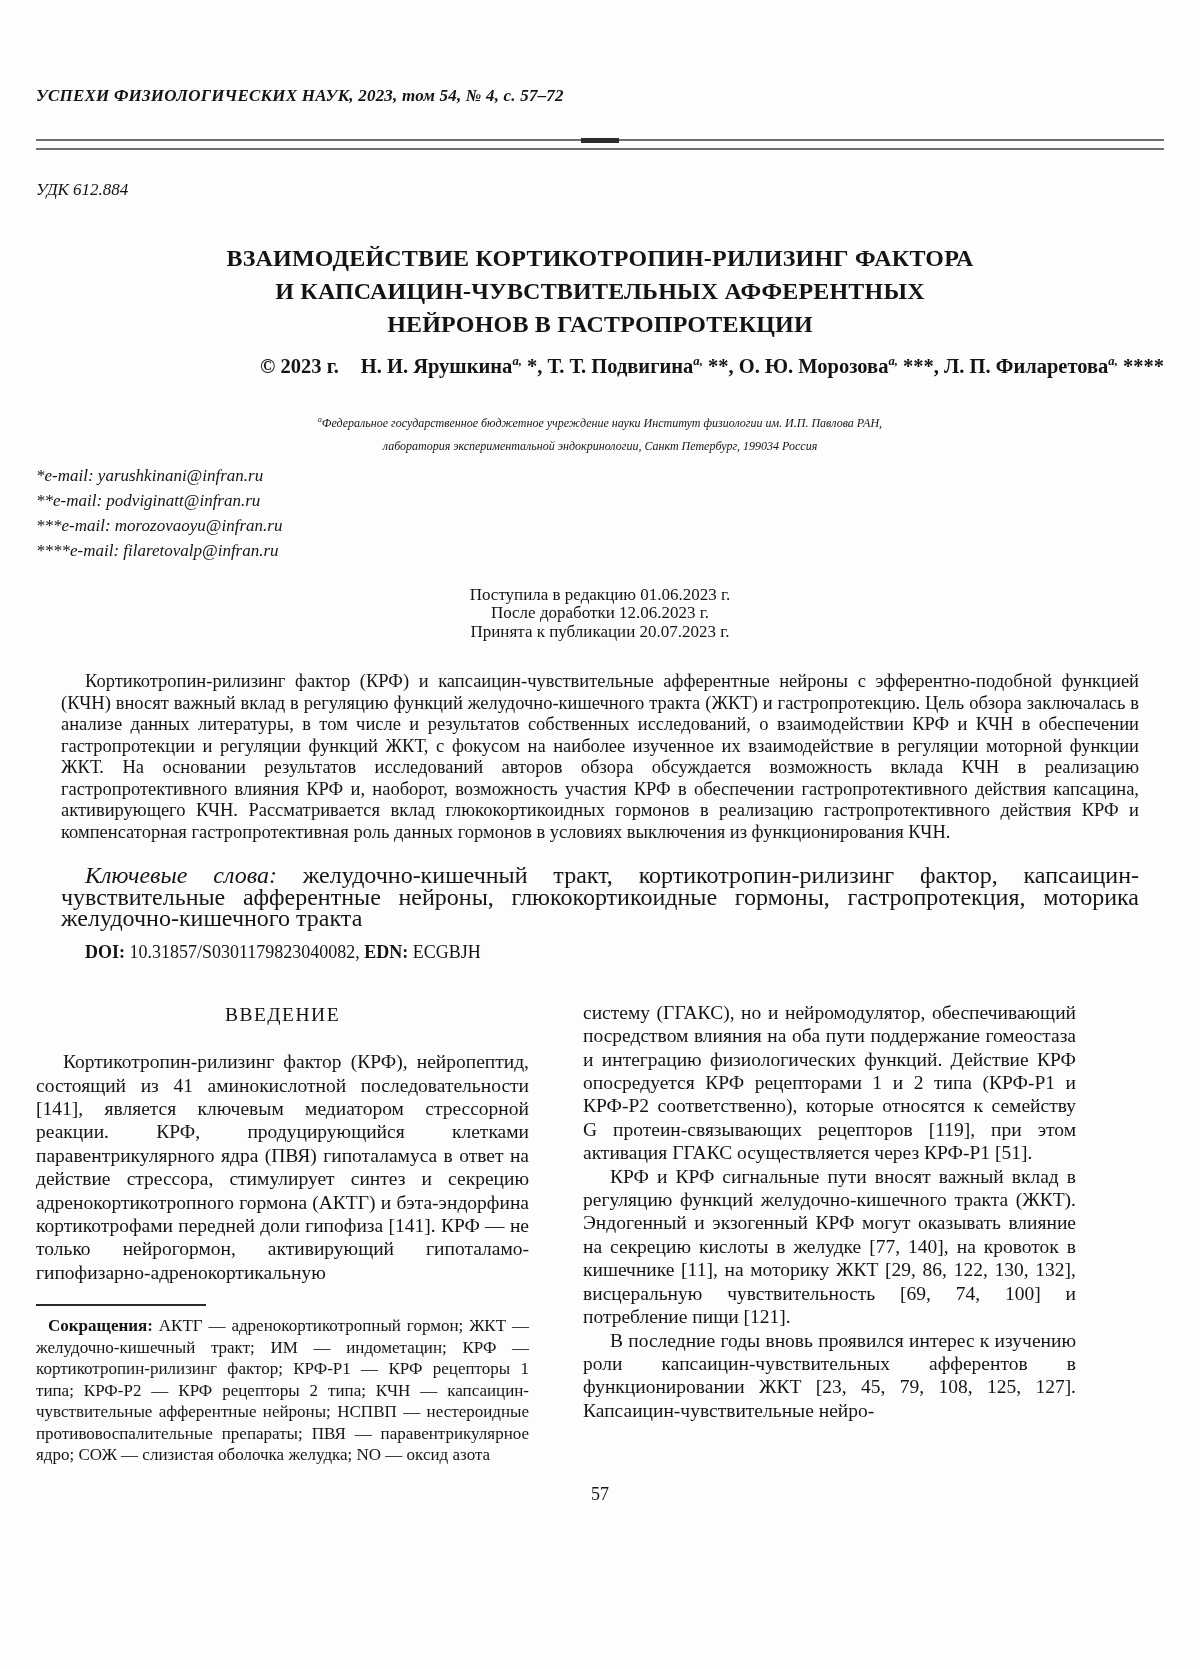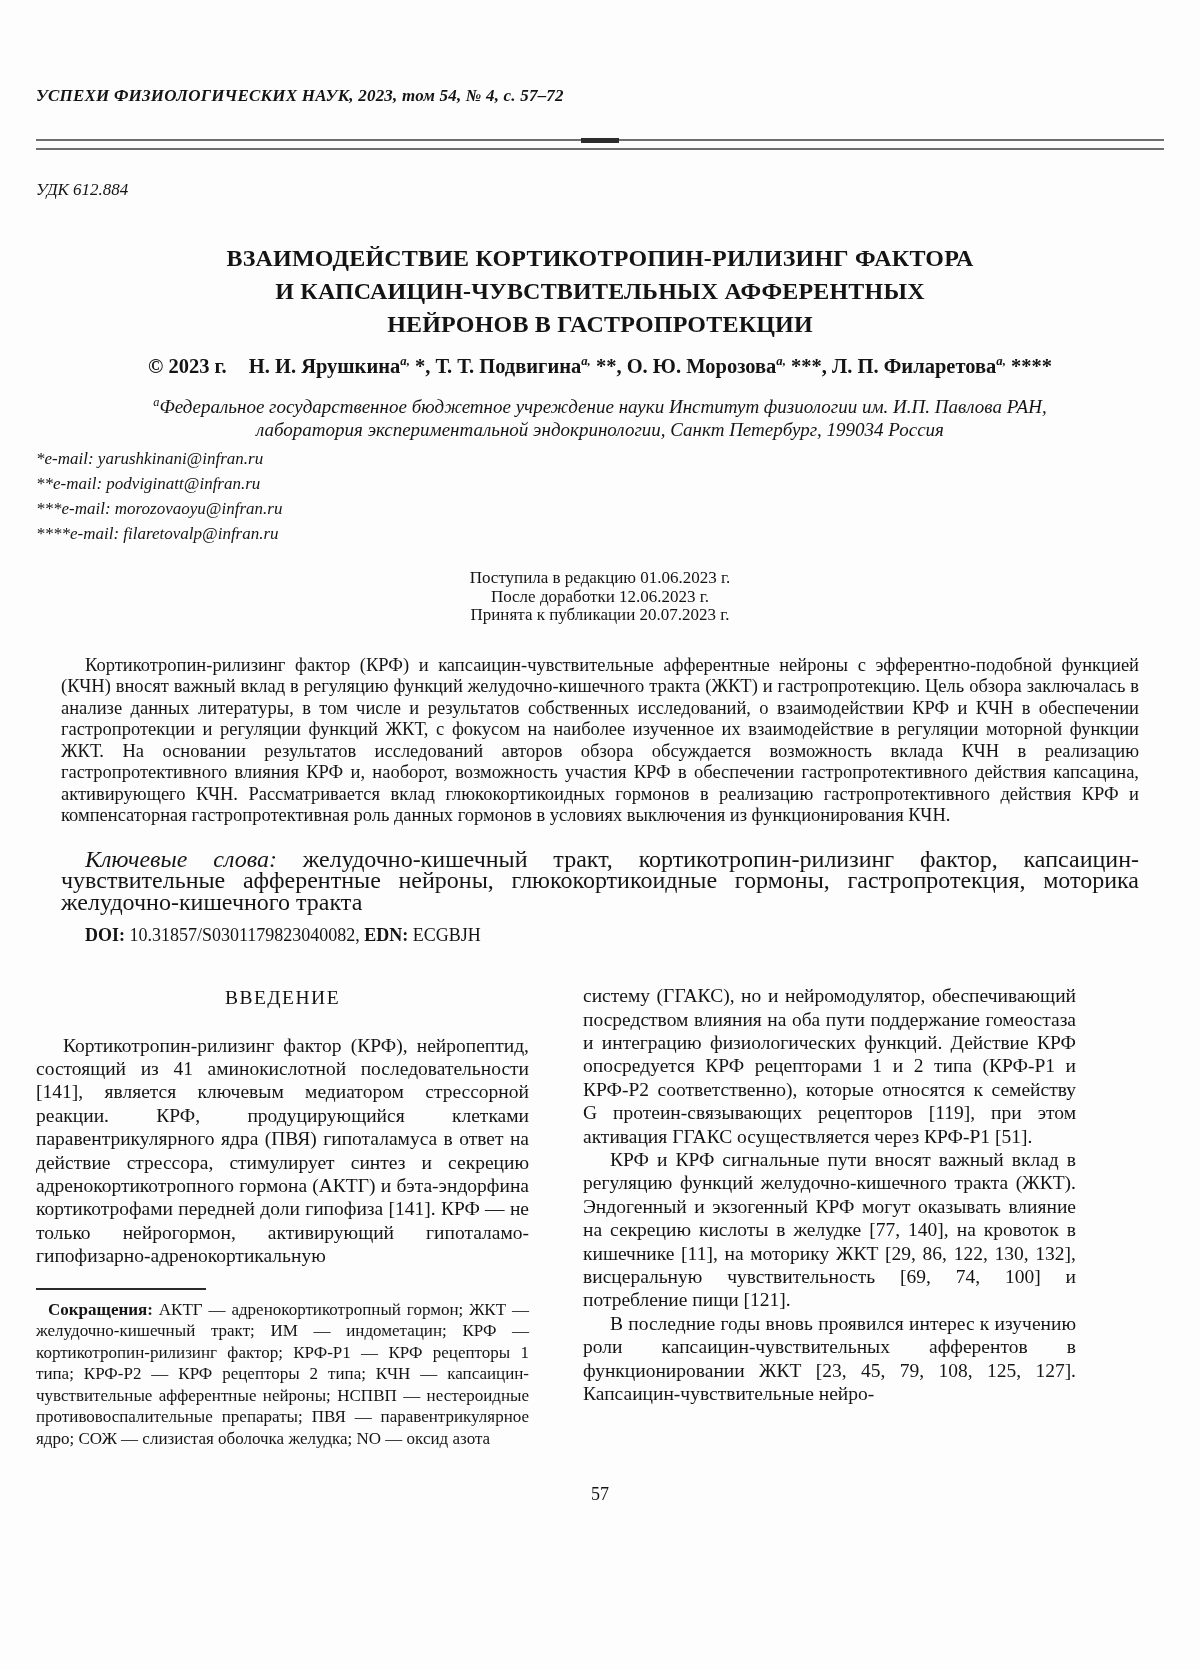--- a/index.html
+++ b/index.html
@@ -23,28 +23,28 @@
     position:absolute; left:50%; top:-3px; transform:translateX(-50%);
     width:38px; height:5px; background:#2c2c2c;
   }
   .udc { margin-top:30px; font-style:italic; font-size:17px; }
 
   .title {
     margin-top:42px; text-align:center; font-weight:bold;
     font-size:24px; line-height:33px; letter-spacing:0.2px;
   }
   .authors {
-    margin-top:13px; text-align:center; font-weight:bold; font-size:20.5px;
+    margin-top:13px; text-align:right; font-weight:bold; font-size:20.5px;
   }
   .authors .copyright { margin-right:22px; }
   .authors sup { font-style:italic; font-size:0.62em; }
 
   .affiliation {
-    margin-top:13px; text-align:center; font-style:italic;
-    font-size:19px; line-height:23px;
+    margin-top:30px; text-align:center; font-style:italic;
+    font-size:12px; line-height:23px;
   }
   .affiliation sup { font-size:0.65em; }
 
   .emails { margin-top:5px; text-align:left; font-style:italic;
     font-size:17px; line-height:25px; }
   .received { margin-top:23px; text-align:center; font-size:17px; line-height:18.5px; }
 
   .abstract {
     margin:30px 25px 0; text-align:justify;
     font-size:18.5px; line-height:21.5px; text-indent:24px;

